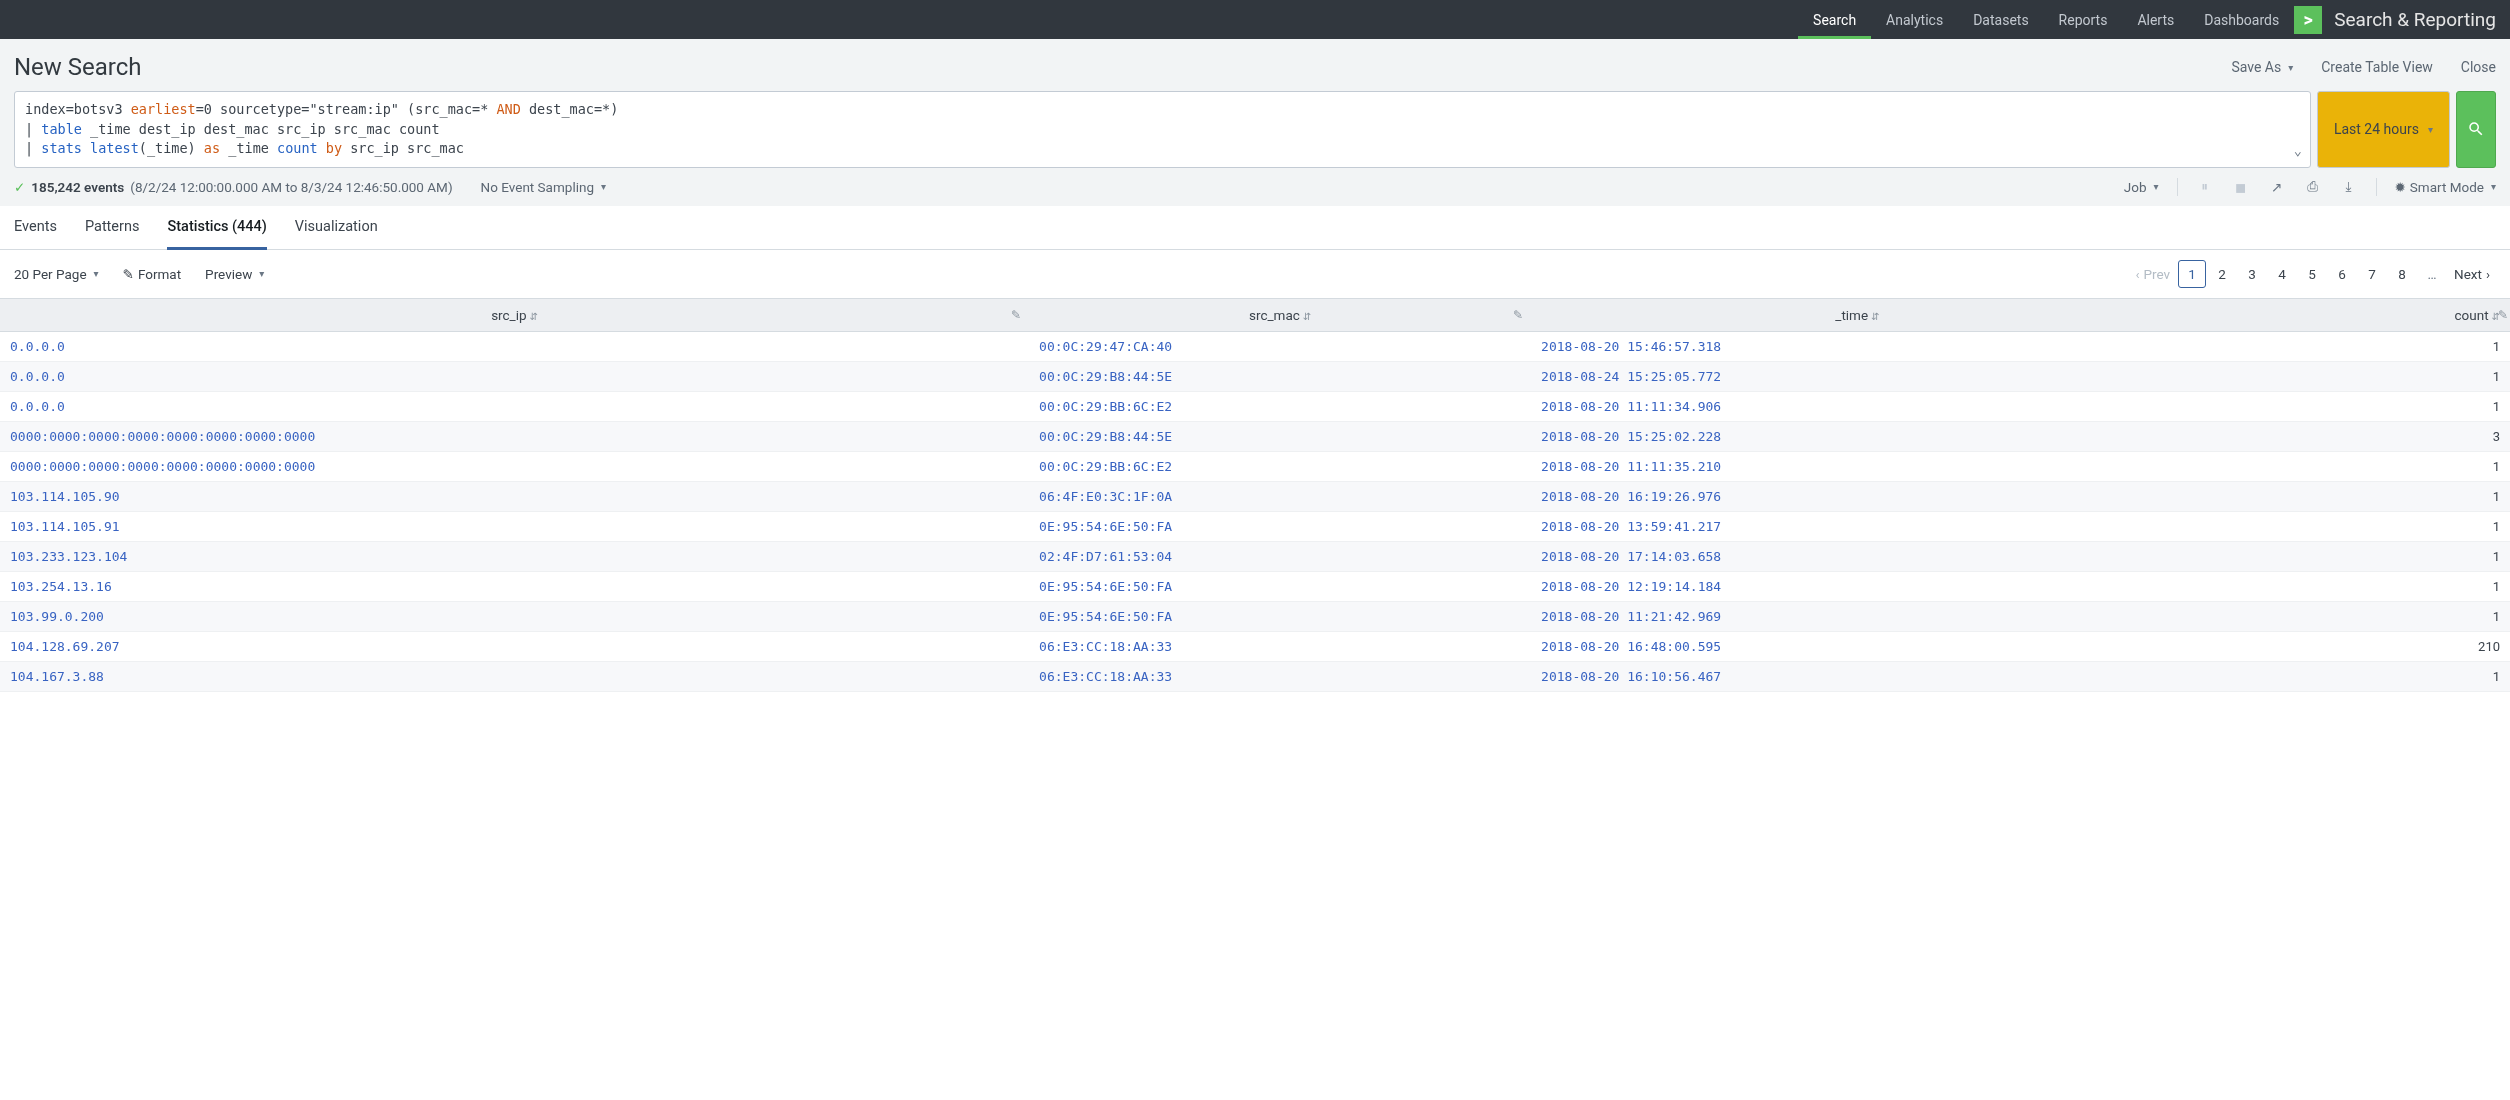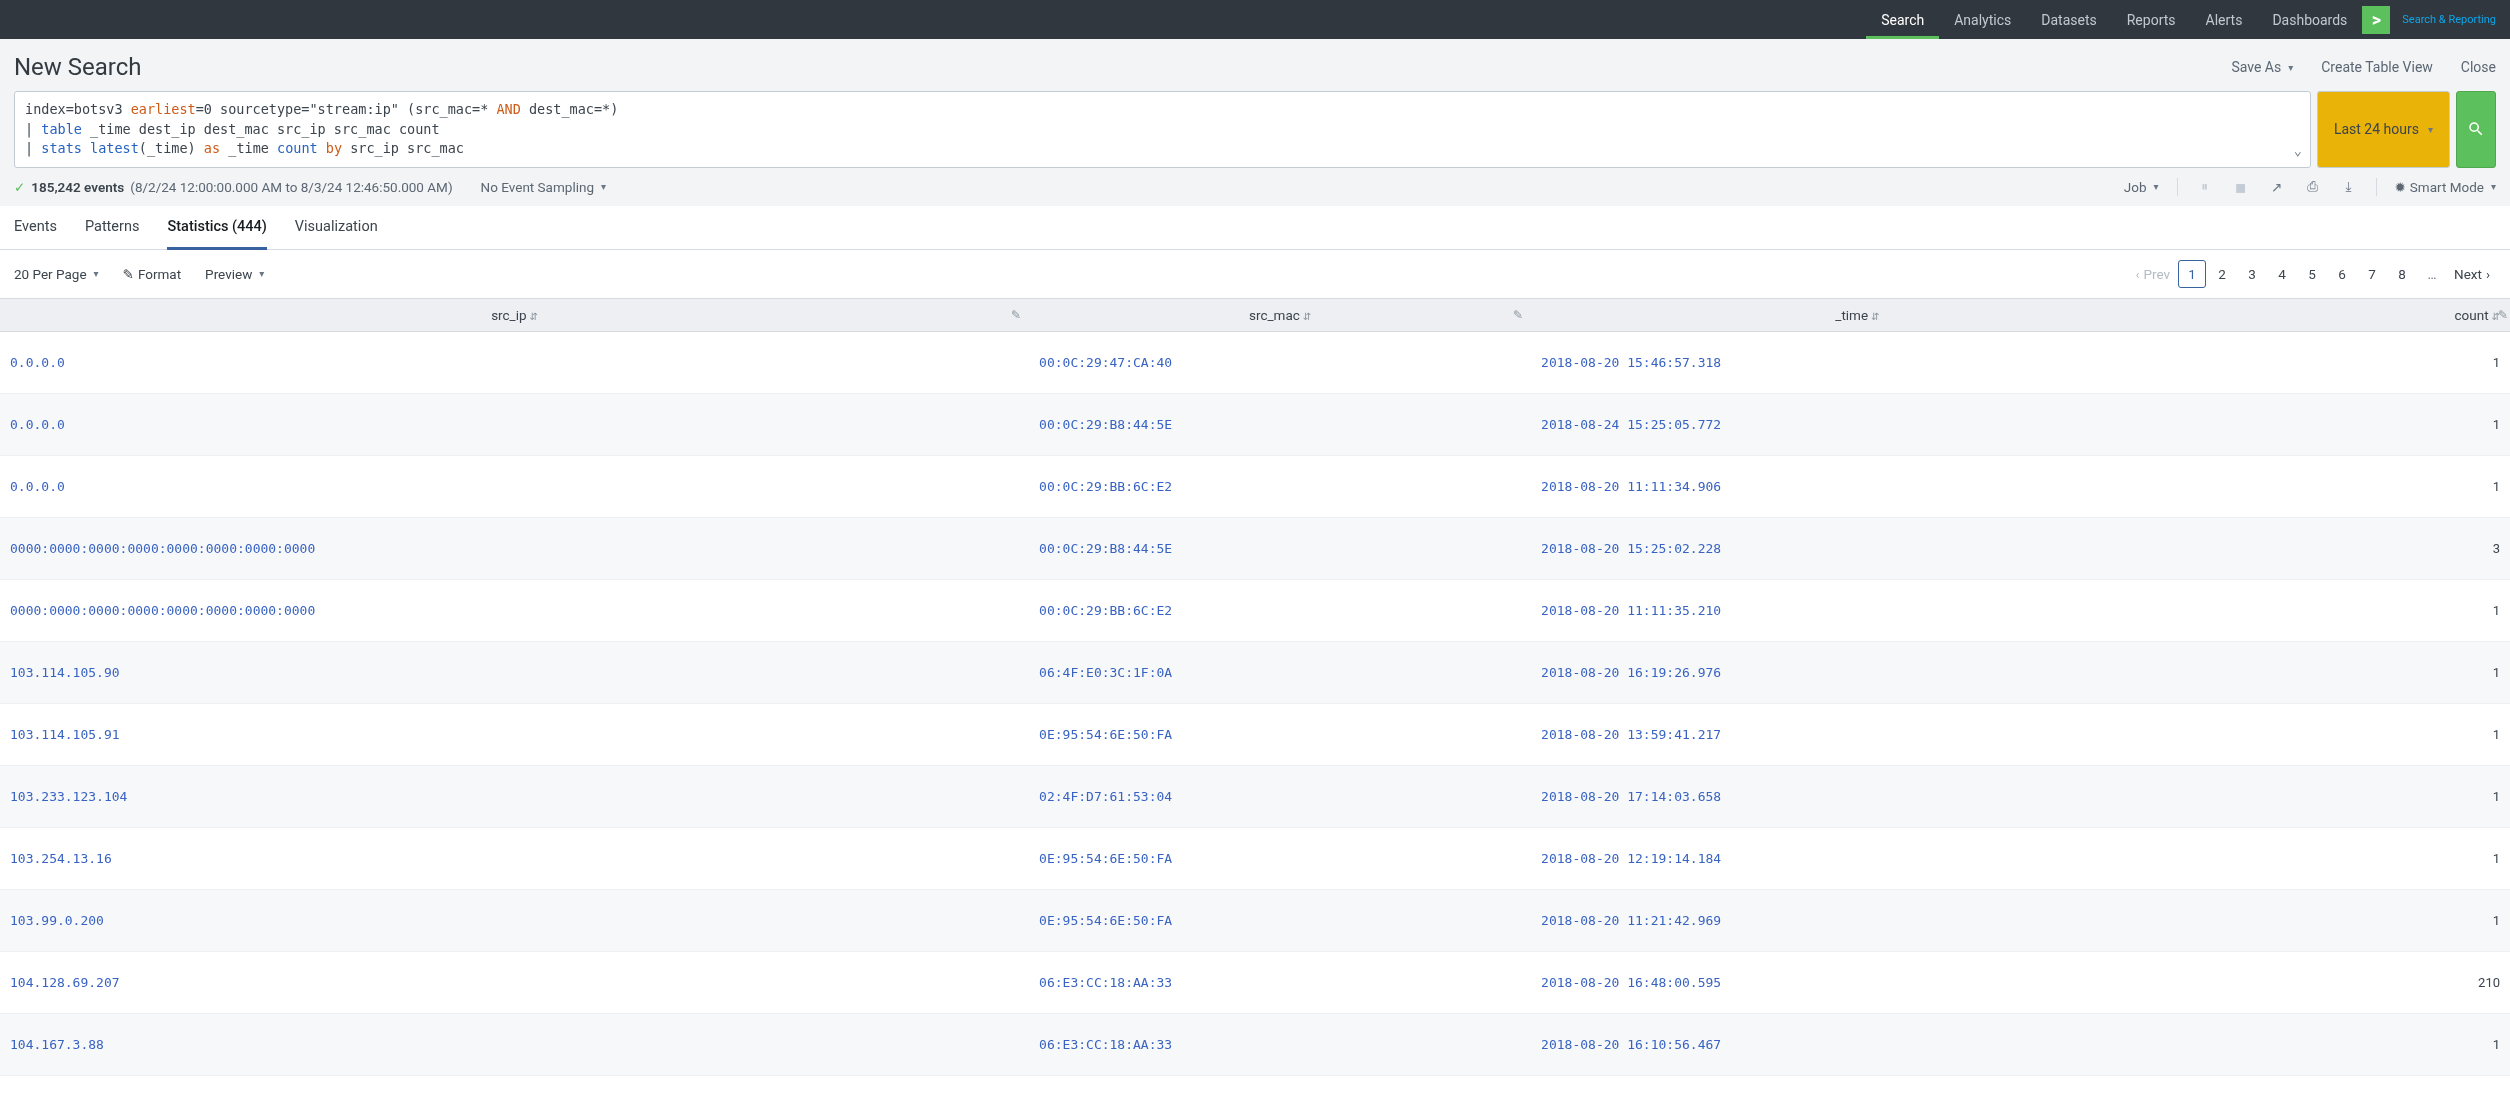--- a/index.html
+++ b/index.html
@@ -5,21 +5,21 @@
   * { box-sizing: border-box; margin: 0; padding: 0; }
   body { font-family: -apple-system, BlinkMacSystemFont, "Segoe UI", Roboto, Helvetica, Arial, sans-serif; font-size: 14px; color: #3c444d; background: #fff; }
   
   
   .topnav { background: #31373e; color: #e5e8eb; height: 39px; display: flex; align-items: center; padding: 0 14px; justify-content: flex-end; }
   .topnav-left { display: flex; align-items: center; height: 100%; }
   .topnav-item { padding: 0 15px; height: 100%; display: flex; align-items: center; cursor: pointer; font-size: 14px; color: #c2c8cf; }
   .topnav-item.active { color: #fff; border-bottom: 3px solid #5cc05c; padding-top: 3px; }
   .topnav-right { display: flex; align-items: center; gap: 12px; }
   .app-logo { width: 28px; height: 28px; background: #5cc05c; display: flex; align-items: center; justify-content: center; color:#fff; font-weight: bold; font-size:18px;}
-  .app-title { color: #0ea5e9; font-size: 11px; }
+  .app-title { color: #e5e5e5; font-size: 19px; }
 
   
   .page-header { background: #f2f4f5; padding: 14px 14px 0 14px; }
   .page-header-top { display:flex; justify-content: space-between; align-items: center; margin-bottom: 10px;}
   .page-title { font-size: 24px; font-weight: 400; color:#333a40;}
   .page-actions { display:flex; gap: 28px; color: #5c6773; font-size: 14px;}
   .page-action { cursor: pointer; display:flex; align-items:center; gap:4px;}
 
   
   .search-row { display:flex; gap:6px; }
@@ -57,21 +57,21 @@
   .pg.current { border:1px solid #3863a0; color:#3863a0;}
   .pg.disabled { color:#b3bcc5; cursor:default;}
   .ellipsis { color:#6b7785; }
 
   
   table.results { width:100%; border-collapse: collapse; font-size:13.5px;}
   table.results th { background:#edeff2; text-align:center; font-weight:400; padding: 8px 10px; border-bottom:1px solid #d5dbe0; border-top:1px solid #d5dbe0; position:relative; color:#3c444d;}
   table.results th .sort { color:#8a949e; font-size:10px; margin-left:3px;}
   table.results th .pencil { position:absolute; right:8px; top:50%; transform:translateY(-50%); color:#8a949e; font-size:12px; cursor:pointer;}
   table.results th.count-col { text-align:right; }
-  table.results td { padding: 23px 10px; border-bottom:1px solid #eef0f2; font-family:"Consolas","Monaco",monospace; font-size:13px; color:#3863c2;}
+  table.results td { padding: 7px 10px; border-bottom:1px solid #eef0f2; font-family:"Consolas","Monaco",monospace; font-size:13px; color:#3863c2;}
   table.results td.count-cell { text-align:right; color:#3c444d; font-family:inherit;}
   table.results tr:nth-child(even) td { background:#f7f8fa;}
   
   .caret-down::after { content:"▾"; font-size:10px; margin-left:3px; color:#6b7785;}
   .caret-left::before { content:"‹"; margin-right:4px;}
   .caret-right::after { content:"›"; margin-left:4px;}
 </style>
 </head>
 <body>
 

